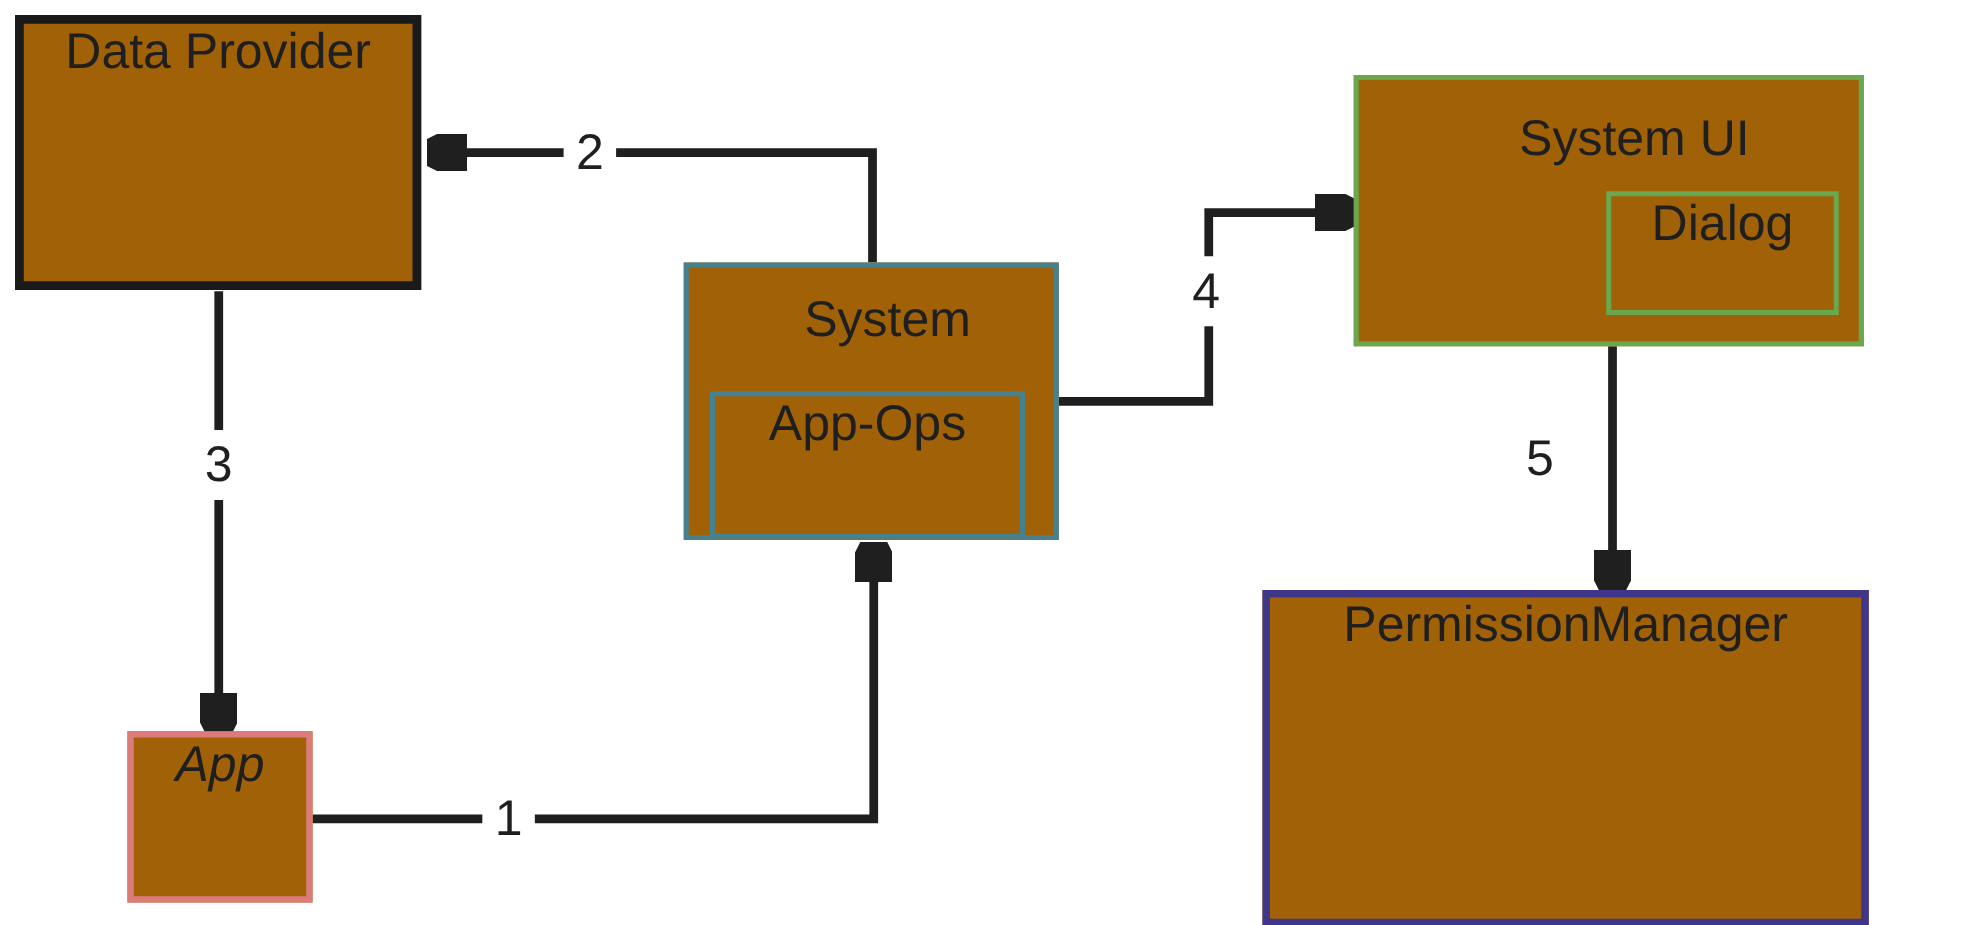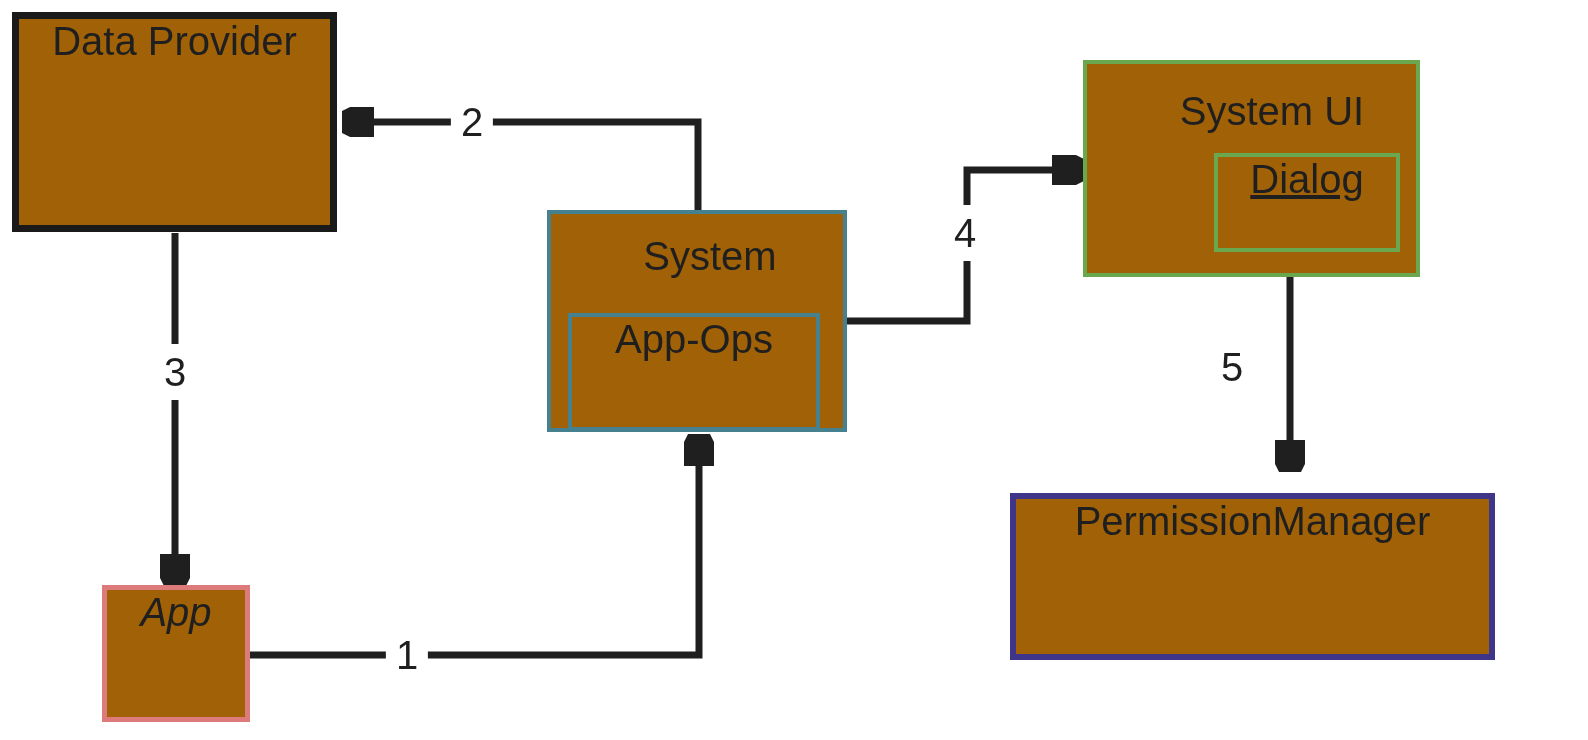--- a/index.html
+++ b/index.html
@@ -45,38 +45,37 @@
     display: block;
     text-align: center;
     margin-top: 20px;
     padding-left: 26px;
   }
   #app-ops {
     left: 17px; top: 99px; width: 252px; height: 118px;
     border: 4px solid #45818e;
   }
   #system-ui {
-    left: 1083px; top: 60px; width: 337px; height: 217px;
+    left: 1083px; top: 60px; width: 408px; height: 217px;
     border: 4px solid #6aa84f;
     display: block;
     padding-left: 41px;
   }
   #system-ui > .node-label {
     display: block;
     text-align: center;
     margin-top: 25px;
   }
   #dialog {
     right: 16px; top: 89px; width: 186px; height: 99px;
     border: 4px solid #6aa84f;
   }
   #permission-manager {
-    left: 1010px; top: 472px; width: 485px; height: 167px;
+    left: 1010px; top: 472px; width: 485px; height: 269px;
     border: 6px solid #3f3589;
-    margin-top: 21px;
   }
 
   #arrow-layer {
     position: absolute;
     left: 0; top: 0;
     width: 1588px;
     height: 740px;
     pointer-events: none;
   }
   #arrow-layer path {
@@ -128,21 +127,21 @@
 
   <div class="node" id="system" style="border-color: rgb(69, 129, 142);">
     <span class="node-label">System</span>
     <div class="node" id="app-ops" style="border-color: rgb(69, 129, 142);">
       <span class="node-label">App-Ops</span>
     </div>
   </div>
 
   <div class="node" id="system-ui" style="border-color: rgb(106, 168, 79);">
     <span class="node-label">System UI</span>
-    <div class="node" id="dialog" style="border-color: rgb(106, 168, 79); text-decoration: underline;">
+    <div class="node" id="dialog" style="border-color: rgb(106, 168, 79);">
       <span class="node-label">Dialog</span>
     </div>
   </div>
 
   <div class="node" id="permission-manager" style="border-color: rgb(63, 53, 137);">
     <span class="node-label">PermissionManager</span>
   </div>
 
   <div class="edge-label" id="edge-label-1">1</div>
   <div class="edge-label" id="edge-label-2">2</div>

